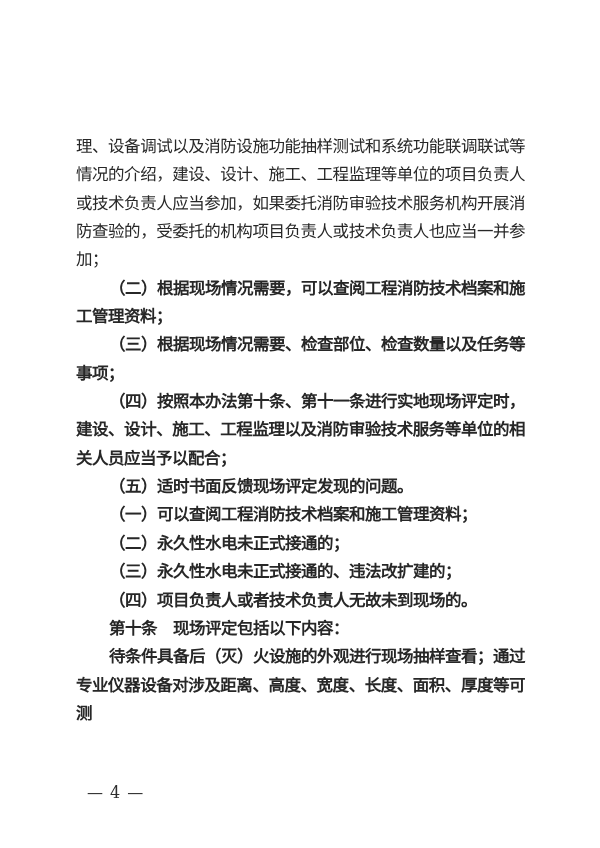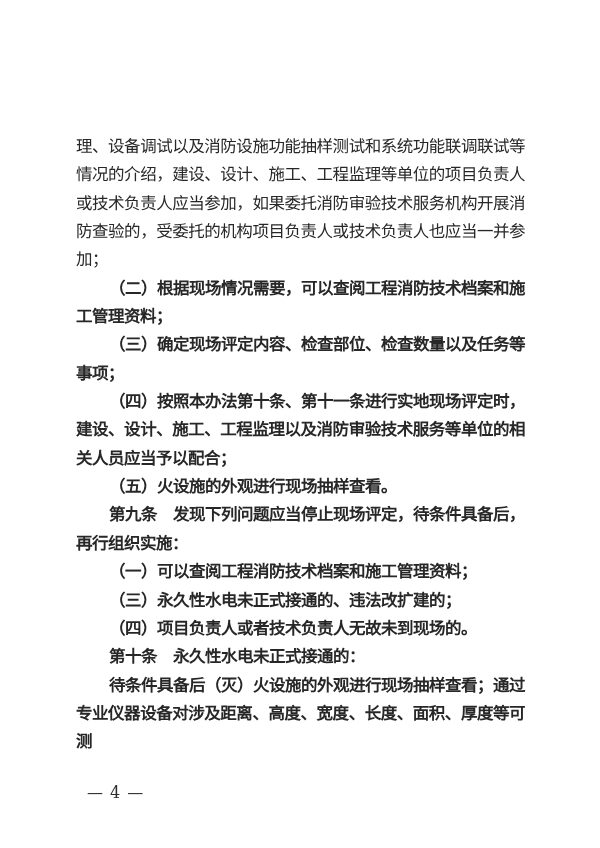--- a/index.html
+++ b/index.html
@@ -46,26 +46,26 @@
   }
 </style>
 </head>
 <body>
 
 <div class="page">
 
   <div class="body-text">
     <p>理、设备调试以及消防设施功能抽样测试和系统功能联调联试等情况的介绍，建设、设计、施工、工程监理等单位的项目负责人或技术负责人应当参加，如果委托消防审验技术服务机构开展消防查验的，受委托的机构项目负责人或技术负责人也应当一并参加；</p>
     <p class="indent">（二）根据现场情况需要，可以查阅工程消防技术档案和施工管理资料；</p>
-    <p class="indent">（三）确定现场评定内容、检查部位、检查数量以及任务等事项；</p>
+    <p class="indent">（三）根据现场情况需要、检查部位、检查数量以及任务等事项；</p>
     <p class="indent">（四）按照本办法第十条、第十一条进行实地现场评定时，建设、设计、施工、工程监理以及消防审验技术服务等单位的相关人员应当予以配合；</p>
-    <p class="indent">（五）火设施的外观进行现场抽样查看。</p>
-    <p class="indent">第九条　发现下列问题应当停止现场评定，待条件具备后，再行组织实施：</p>
+    <p class="indent">（五）适时书面反馈现场评定发现的问题。</p>
     <p class="indent">（一）可以查阅工程消防技术档案和施工管理资料；</p>
+    <p class="indent">（二）永久性水电未正式接通的；</p>
     <p class="indent">（三）永久性水电未正式接通的、违法改扩建的；</p>
     <p class="indent">（四）项目负责人或者技术负责人无故未到现场的。</p>
-    <p class="indent">第十条　永久性水电未正式接通的：</p>
+    <p class="indent">第十条　现场评定包括以下内容：</p>
     <p class="indent">待条件具备后（灭）火设施的外观进行现场抽样查看；通过专业仪器设备对涉及距离、高度、宽度、长度、面积、厚度等可测</p>
   </div>
 
   <div class="page-number">— 4 —</div>
 
 </div>
 
 </body></html>

